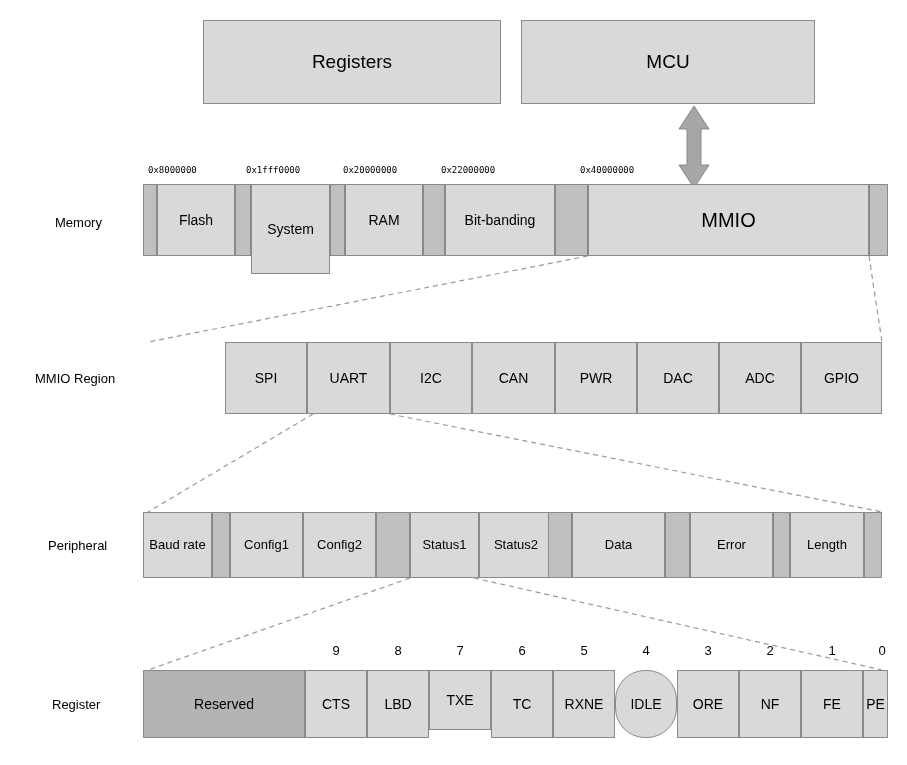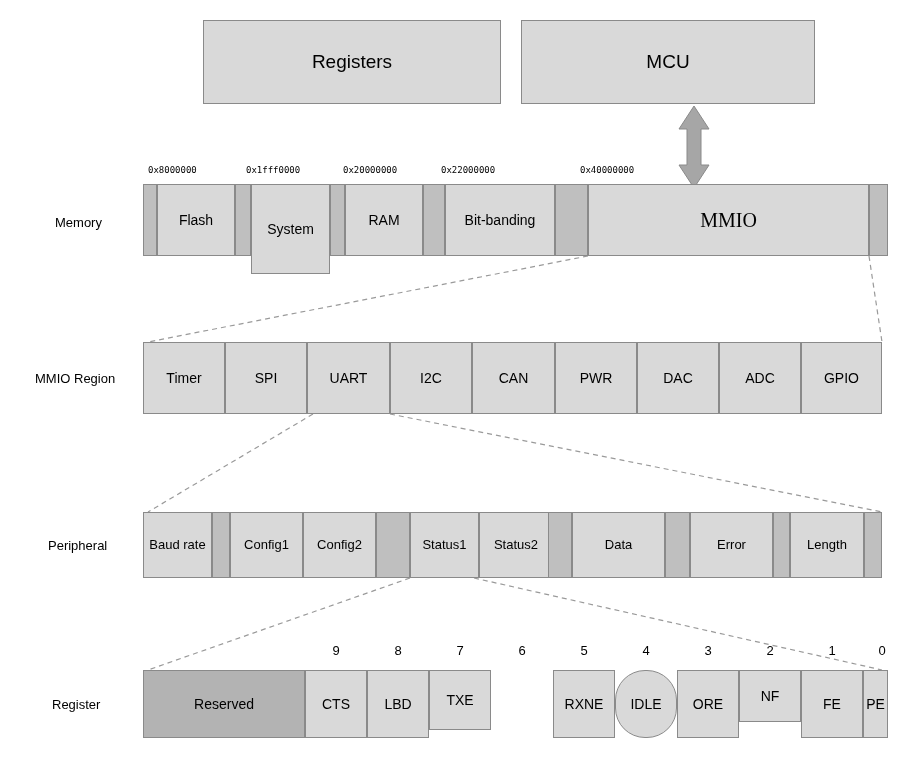--- a/index.html
+++ b/index.html
@@ -62,21 +62,21 @@
     position: absolute;
     font-size: 13px;
     color: #000;
     text-align: center;
     white-space: nowrap;
   }
   .top-box {
     font-size: 19px;
   }
   .mem-box { font-size: 14px; }
-  .mmio-big { font-size: 20px; font-family: Liberation Serif, serif; }
+  .mmio-big { font-size: 20px; }
   .region-box { font-size: 14px; }
   .periph-box { font-size: 13px; }
   .reg-box { font-size: 14px; }
 </style>
 </head>
 <body>
 
 <div class="stage">
 
   <svg class="lines" viewBox="0 0 907 765">
@@ -141,23 +141,20 @@
   <div class="box dark mem-box" style="left:555px; top:184px; width:33px; height:72px;">
     <span></span>
   </div>
   <div class="box mmio-big" style="left:588px; top:184px; width:281px; height:72px;">
     <span>MMIO</span>
   </div>
   <div class="box dark mem-box" style="left:869px; top:184px; width:19px; height:72px;">
     <span></span>
   </div>
 
-  <div class="box region-box" style="left:143px; top:342px; width:82px; height:72px;">
-    <span>Timer</span>
-  </div>
   <div class="box region-box" style="left:225px; top:342px; width:82px; height:72px;">
     <span>SPI</span>
   </div>
   <div class="box region-box" style="left:307px; top:342px; width:83px; height:72px;">
     <span>UART</span>
   </div>
   <div class="box region-box" style="left:390px; top:342px; width:82px; height:72px;">
     <span>I2C</span>
   </div>
   <div class="box region-box" style="left:555px; top:342px; width:82px; height:72px;">
@@ -235,30 +232,33 @@
   </div>
   <div class="box reg-box" style="left:305px; top:670px; width:62px; height:68px;">
     <span>CTS</span>
   </div>
   <div class="box reg-box" style="left:367px; top:670px; width:62px; height:68px;">
     <span>LBD</span>
   </div>
   <div class="box reg-box" style="left:429px; top:670px; width:62px; height:60px;">
     <span>TXE</span>
   </div>
+  <div class="box reg-box" style="left:491px; top:670px; width:62px; height:68px;">
+    <span>TC</span>
+  </div>
   <div class="box reg-box" style="left:553px; top:670px; width:62px; height:68px;">
     <span>RXNE</span>
   </div>
   <div class="box reg-box" style="left:615px; top:670px; width:62px; height:68px;border-radius:30px;">
     <span>IDLE</span>
   </div>
   <div class="box reg-box" style="left:677px; top:670px; width:62px; height:68px;">
     <span>ORE</span>
   </div>
-  <div class="box reg-box" style="left:739px; top:670px; width:62px; height:52px;">
+  <div class="box reg-box" style="left:739px; top:670px; width:62px; height:68px;">
     <span>NF</span>
   </div>
   <div class="box reg-box" style="left:801px; top:670px; width:62px; height:68px;">
     <span>FE</span>
   </div>
   <div class="box reg-box" style="left:863px; top:670px; width:25px; height:68px;">
     <span>PE</span>
   </div>
 
 </div>

